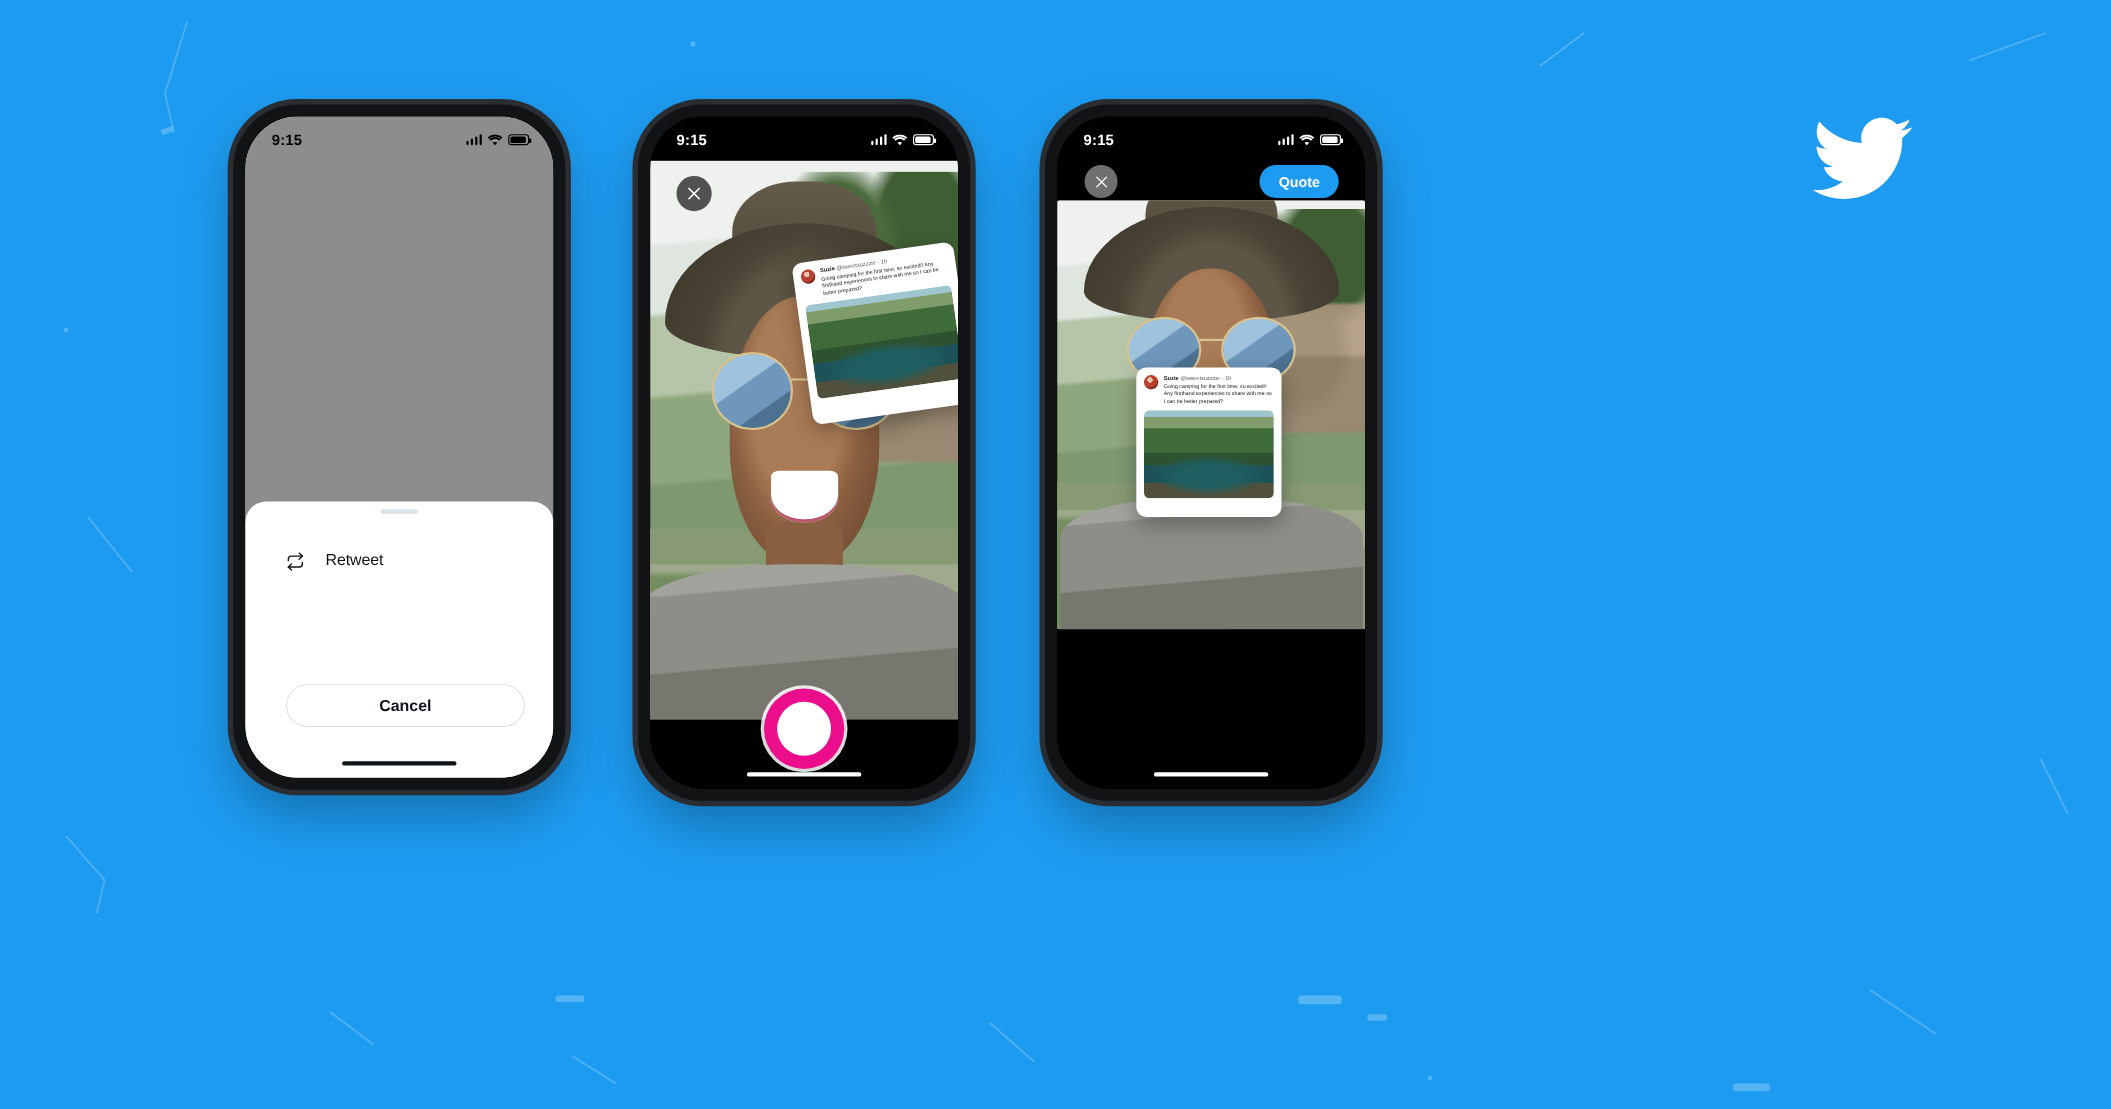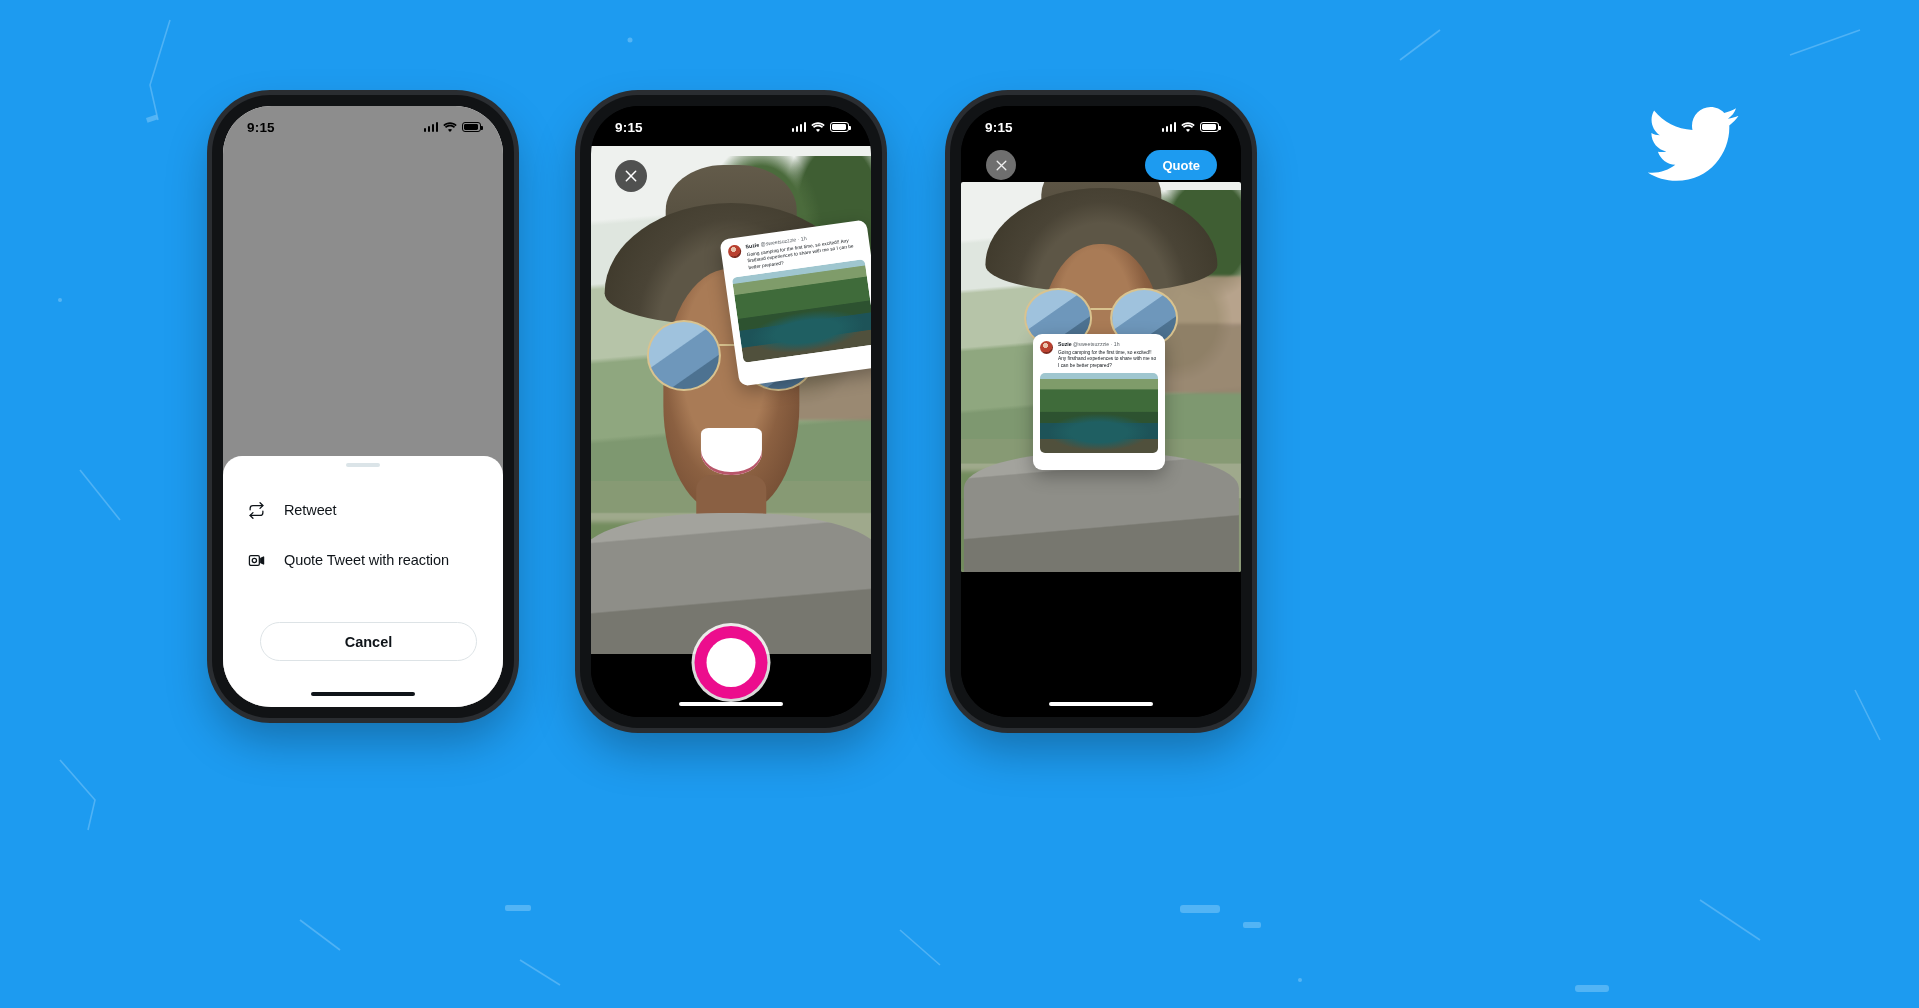--- a/index.html
+++ b/index.html
@@ -95,21 +95,21 @@
   .tw-act { display:flex; align-items:center; gap:5px; width:27%; }
   .tw-act:last-child { width:auto; }
   .tw-act svg { display:block; }
 
   
   .sheet {
     position:absolute; left:0; right:0; bottom:0; height:251px; z-index:20;
     background:#fff; border-radius:19px 19px 0 0;
   }
   .sheet-grab { width:34px; height:4px; border-radius:3px; background:#dbe4e8; margin:7px auto 0; }
-  .sheet-list { padding:18px 0 0 0; }
+  .sheet-list { padding:18px 0 0 12px; }
   .sheet-item { display:flex; align-items:center; gap:18px; padding:0 24px; height:50px; }
   .sheet-item span.lbl { font-size:14.5px; color:#0f1419; letter-spacing:-.1px; }
   .sheet-cancel {
     position:absolute; left:37px; right:26px; bottom:46px; height:39px;
     border:1.2px solid #dde3e6; border-radius:22px; background:#fff;
     display:flex; align-items:center; justify-content:center;
     font-size:14.5px; font-weight:bold; color:#0f1419;
   }
   .home-ind { position:absolute; bottom:11px; left:50%; transform:translateX(-50%);
               width:104px; height:4.5px; border-radius:3px; background:#0f1419; z-index:40; }
@@ -327,28 +327,20 @@
             <svg width="19" height="17" viewBox="0 0 24 24" fill="none" stroke="#0f1419" stroke-width="1.8" stroke-linecap="round" stroke-linejoin="round">
               <path d="M17 1l4 4-4 4"></path>
                 <path d="M3 11V9a4 4 0 0 1 4-4h14"></path>
               <path d="M7 23l-4-4 4-4"></path>
                 <path d="M21 13v2a4 4 0 0 1-4 4H3"></path>
             </svg>
             <span class="lbl">Retweet</span>
           </div>
 
 
-          <div class="sheet-item">
-            <svg width="19" height="17" viewBox="0 0 24 24" fill="none" stroke="#0f1419" stroke-width="1.8" stroke-linejoin="round">
-              <rect x="2" y="5" width="14" height="14" rx="2"></rect>
-              <circle cx="9" cy="12" r="3"></circle>
-              <path d="M18 9l4-2v10l-4-2z" fill="#0f1419"></path>
-            </svg>
-            <span class="lbl">Quote Tweet with reaction</span>
-          </div>
 
         </div>
         <div class="sheet-cancel">Cancel</div>
       </div>
 
       <div class="home-ind"></div>
     </div>
   </div>
 </div>
 

